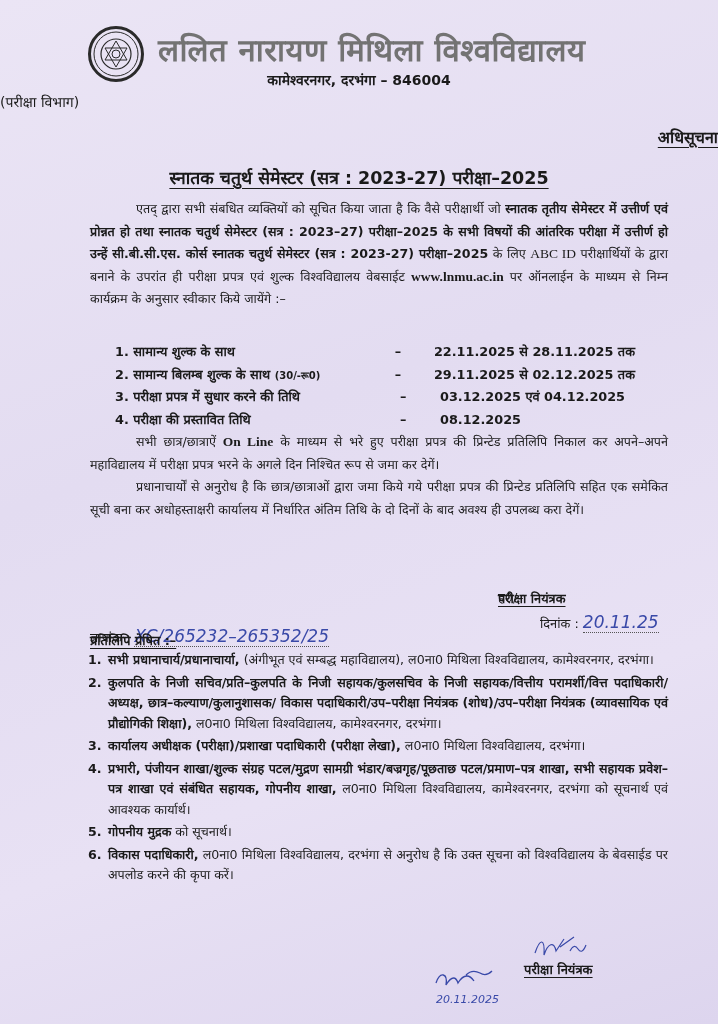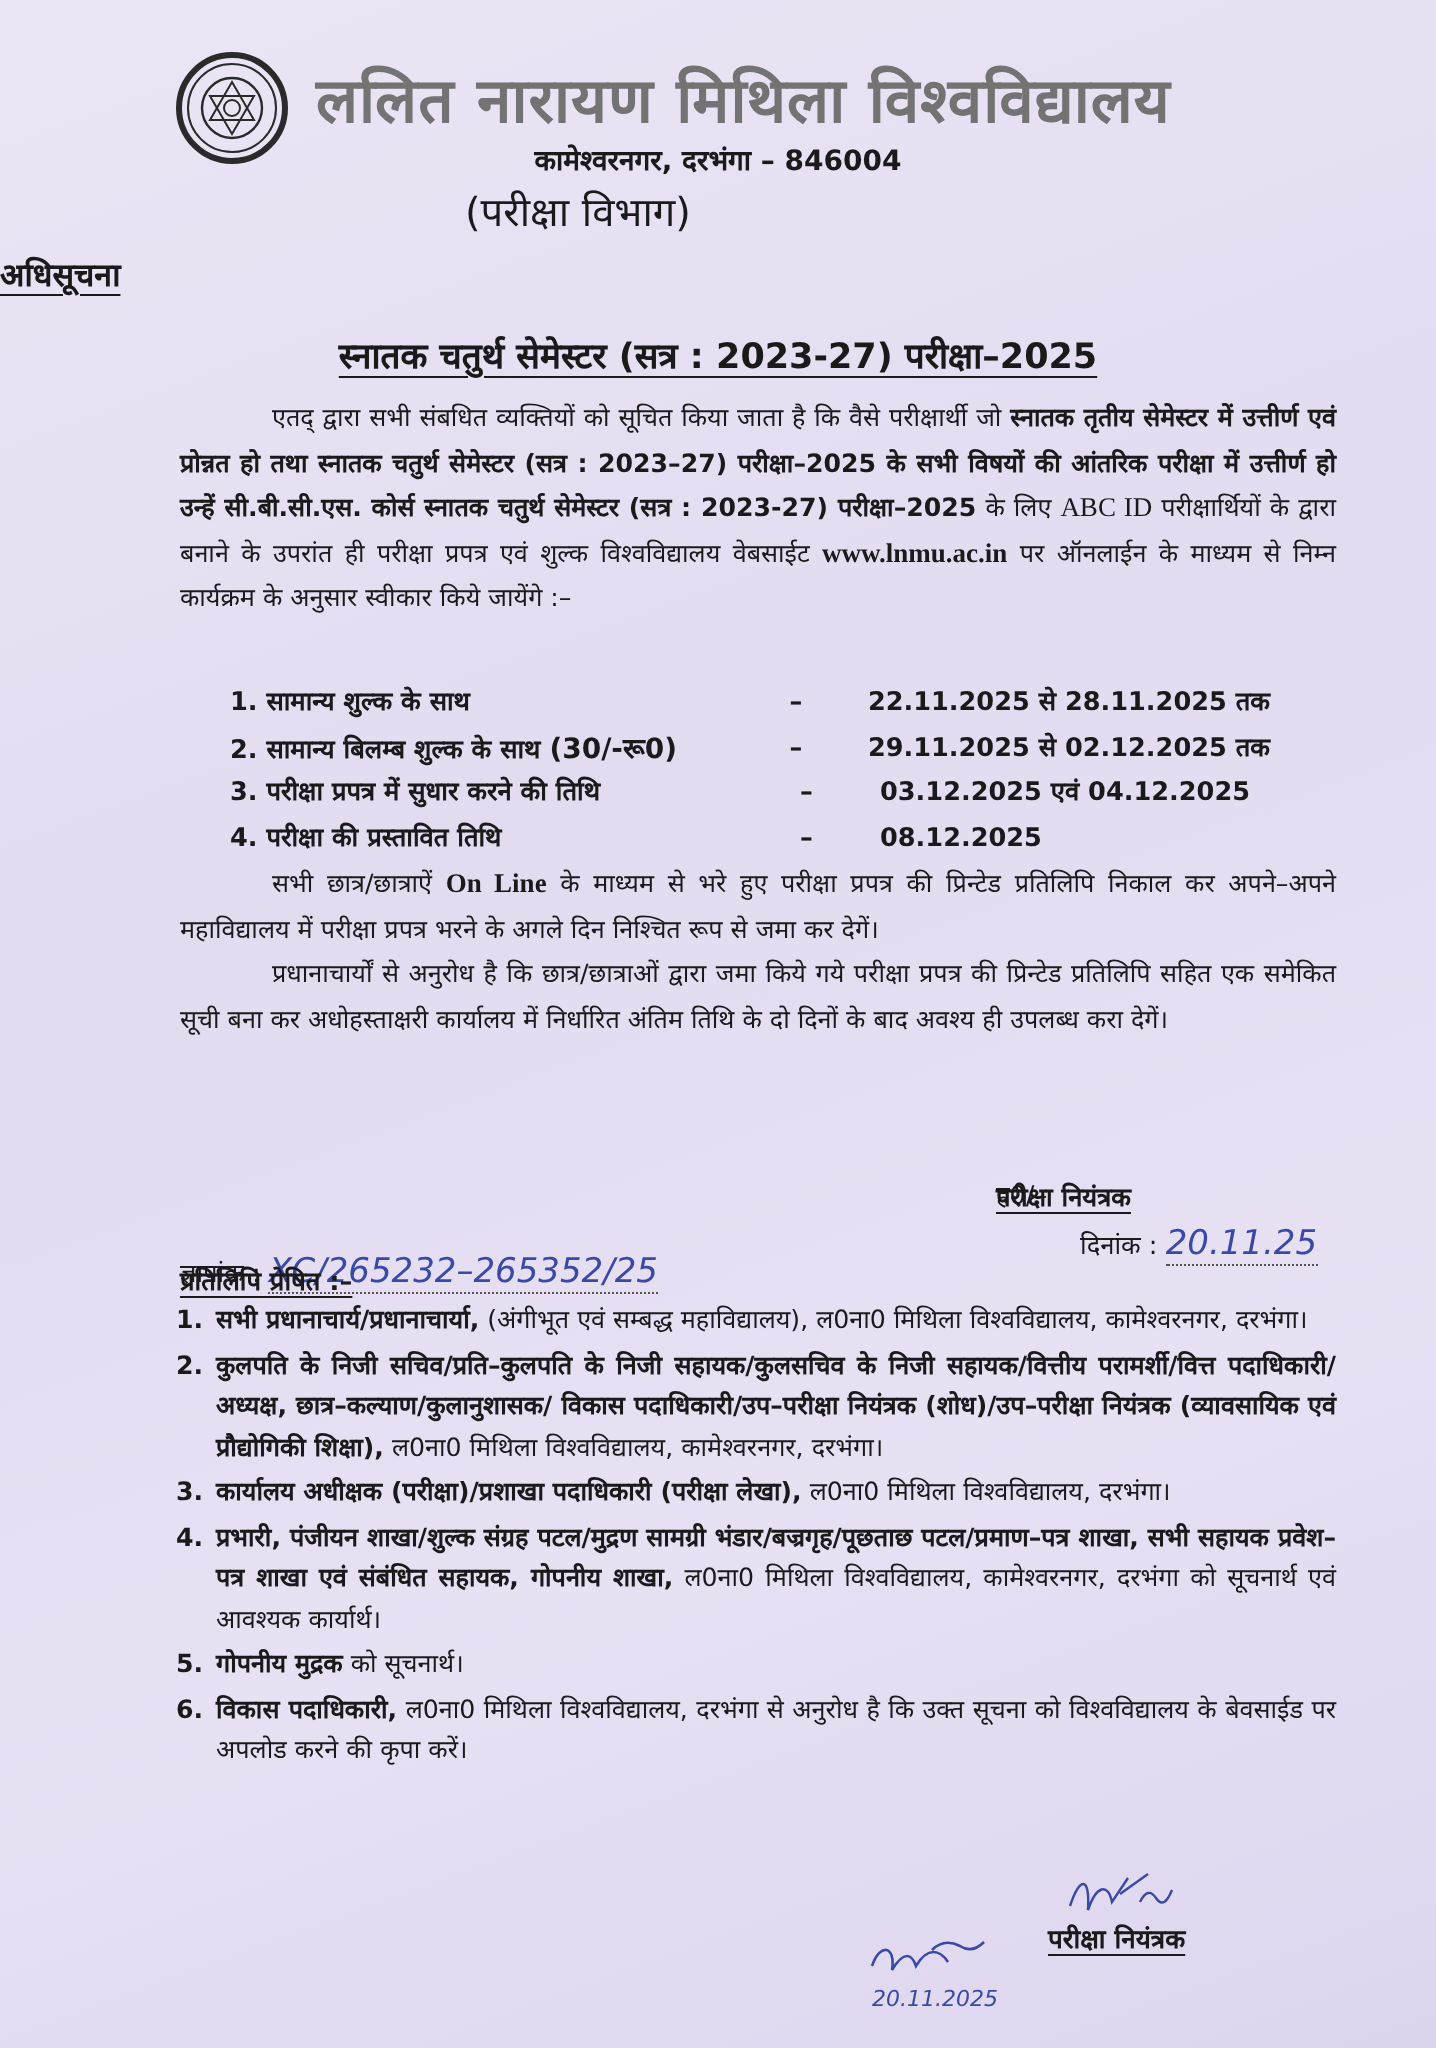--- a/index.html
+++ b/index.html
@@ -18,43 +18,43 @@
     border-radius: 50%; border: 3px solid #2a2a2a; box-sizing: border-box;
     display: flex; align-items: center; justify-content: center;
   }
   .logo svg { width: 50px; height: 50px; }
   .uni-name {
     position: absolute; left: 70px; top: 2px;
     font-size: 31px; font-weight: bold; letter-spacing: 0.5px; color: #737373;
     white-space: nowrap;
   }
   .address { position: absolute; top: 70px; left: 0; width: 718px; text-align: center; font-size: 14px; font-weight: bold; }
-  .dept { position: absolute; top: 92px; left: 0; width: 578px; text-align: center; font-size: 20px; }
+  .dept { position: absolute; top: 92px; left: 0; width: 578px; text-align: left; font-size: 14px; }
   .notice-title {
-    position: absolute; top: 126px; left: 0; width: 718px; text-align: left;
+    position: absolute; top: 126px; left: 0; width: 718px; text-align: right;
     font-size: 16px; font-weight: bold;
   }
   .notice-title span, .subject span, .u { text-decoration: underline; text-underline-offset: 4px; }
   .subject {
     position: absolute; top: 165px; left: 0; width: 718px; text-align: center;
     font-size: 17.5px; font-weight: bold;
   }
 
   .para {
     position: absolute; left: 90px; width: 578px;
     font-size: 12.6px; line-height: 22.5px; text-align: justify;
   }
   .para .indent { display: inline-block; width: 46px; }
   .b { font-weight: bold; }
   .serif { font-family: "Liberation Serif", "DejaVu Serif", serif; font-weight: bold; font-size: 13.5px; }
 
   .schedule { position: absolute; top: 341px; left: 115px; width: 520px; font-size: 12.8px; font-weight: bold; }
   .sched-row { display: flex; height: 22.5px; line-height: 22.5px; }
   .sched-label { width: 285px; white-space: nowrap; }
-  .sched-label small { font-size: 14px; }
+  .sched-label small { font-size: 10px; }
   .sched-dash { width: 40px; }
   .sched-date { flex: 1; white-space: nowrap; }
 
   .order { position: absolute; top: 545px; left: 440px; font-size: 12.8px; }
   .signed { position: absolute; top: 588px; left: 498px; font-size: 12.8px; }
   .ctrl1 { position: absolute; top: 589px; left: 498px; font-size: 12.8px; font-weight: bold; text-decoration: underline; text-underline-offset: 3px; }
 
   .ref { position: absolute; top: 626px; left: 90px; font-size: 12.8px; white-space: nowrap; }
   .hand { font-family: "DejaVu Sans", sans-serif; color: #3949a8; font-style: italic; font-size: 17px; border-bottom: 1px dotted #555; }
   .date-line { position: absolute; top: 612px; left: 540px; font-size: 12.8px; white-space: nowrap; }

